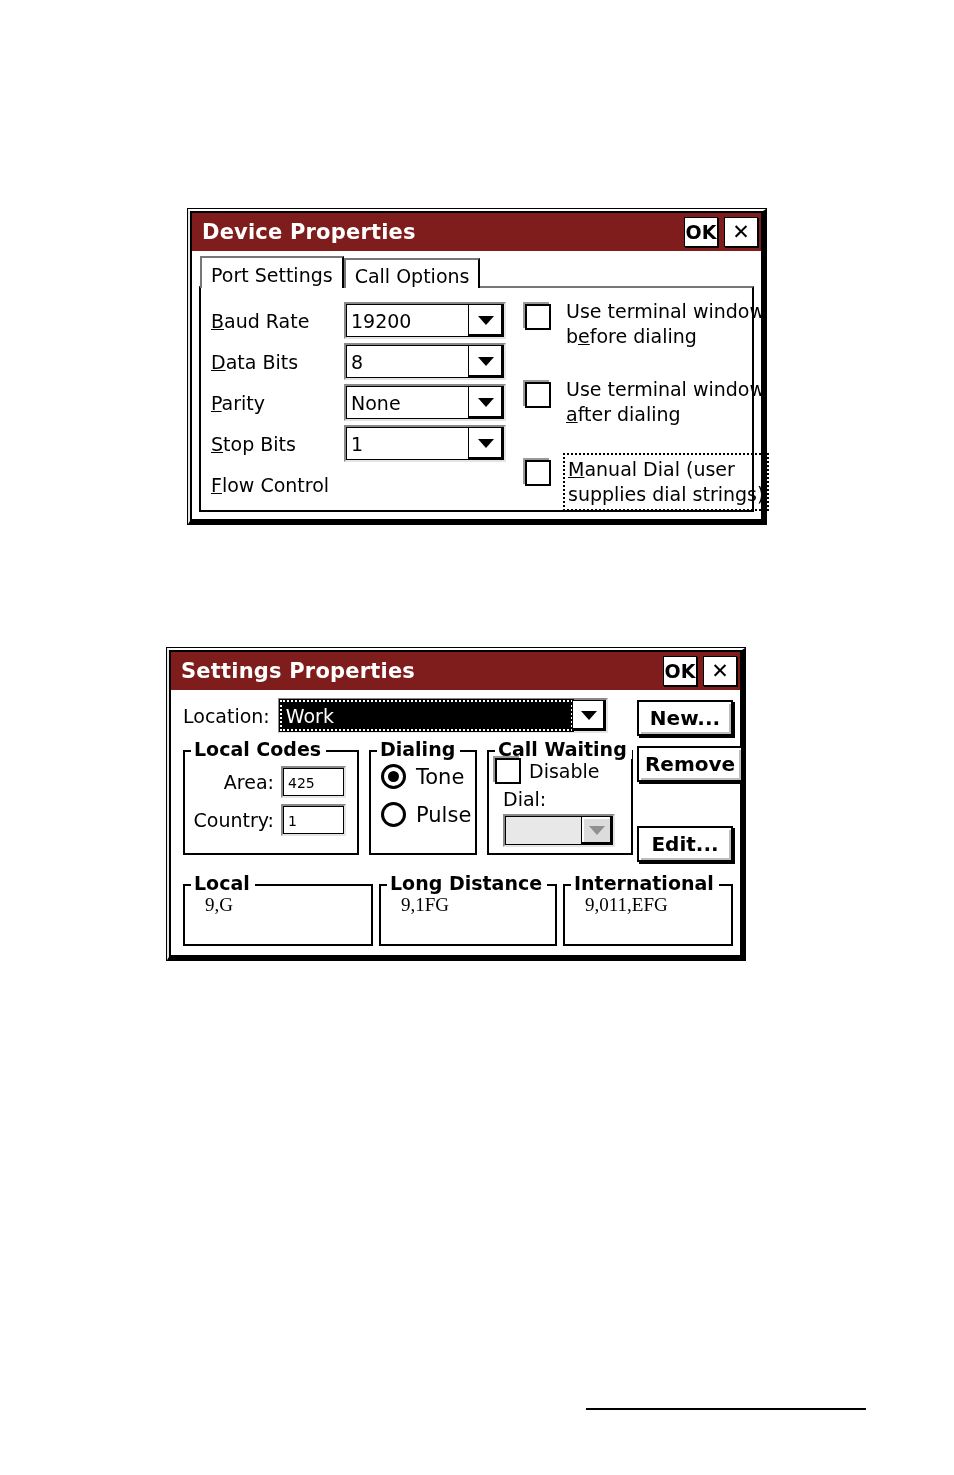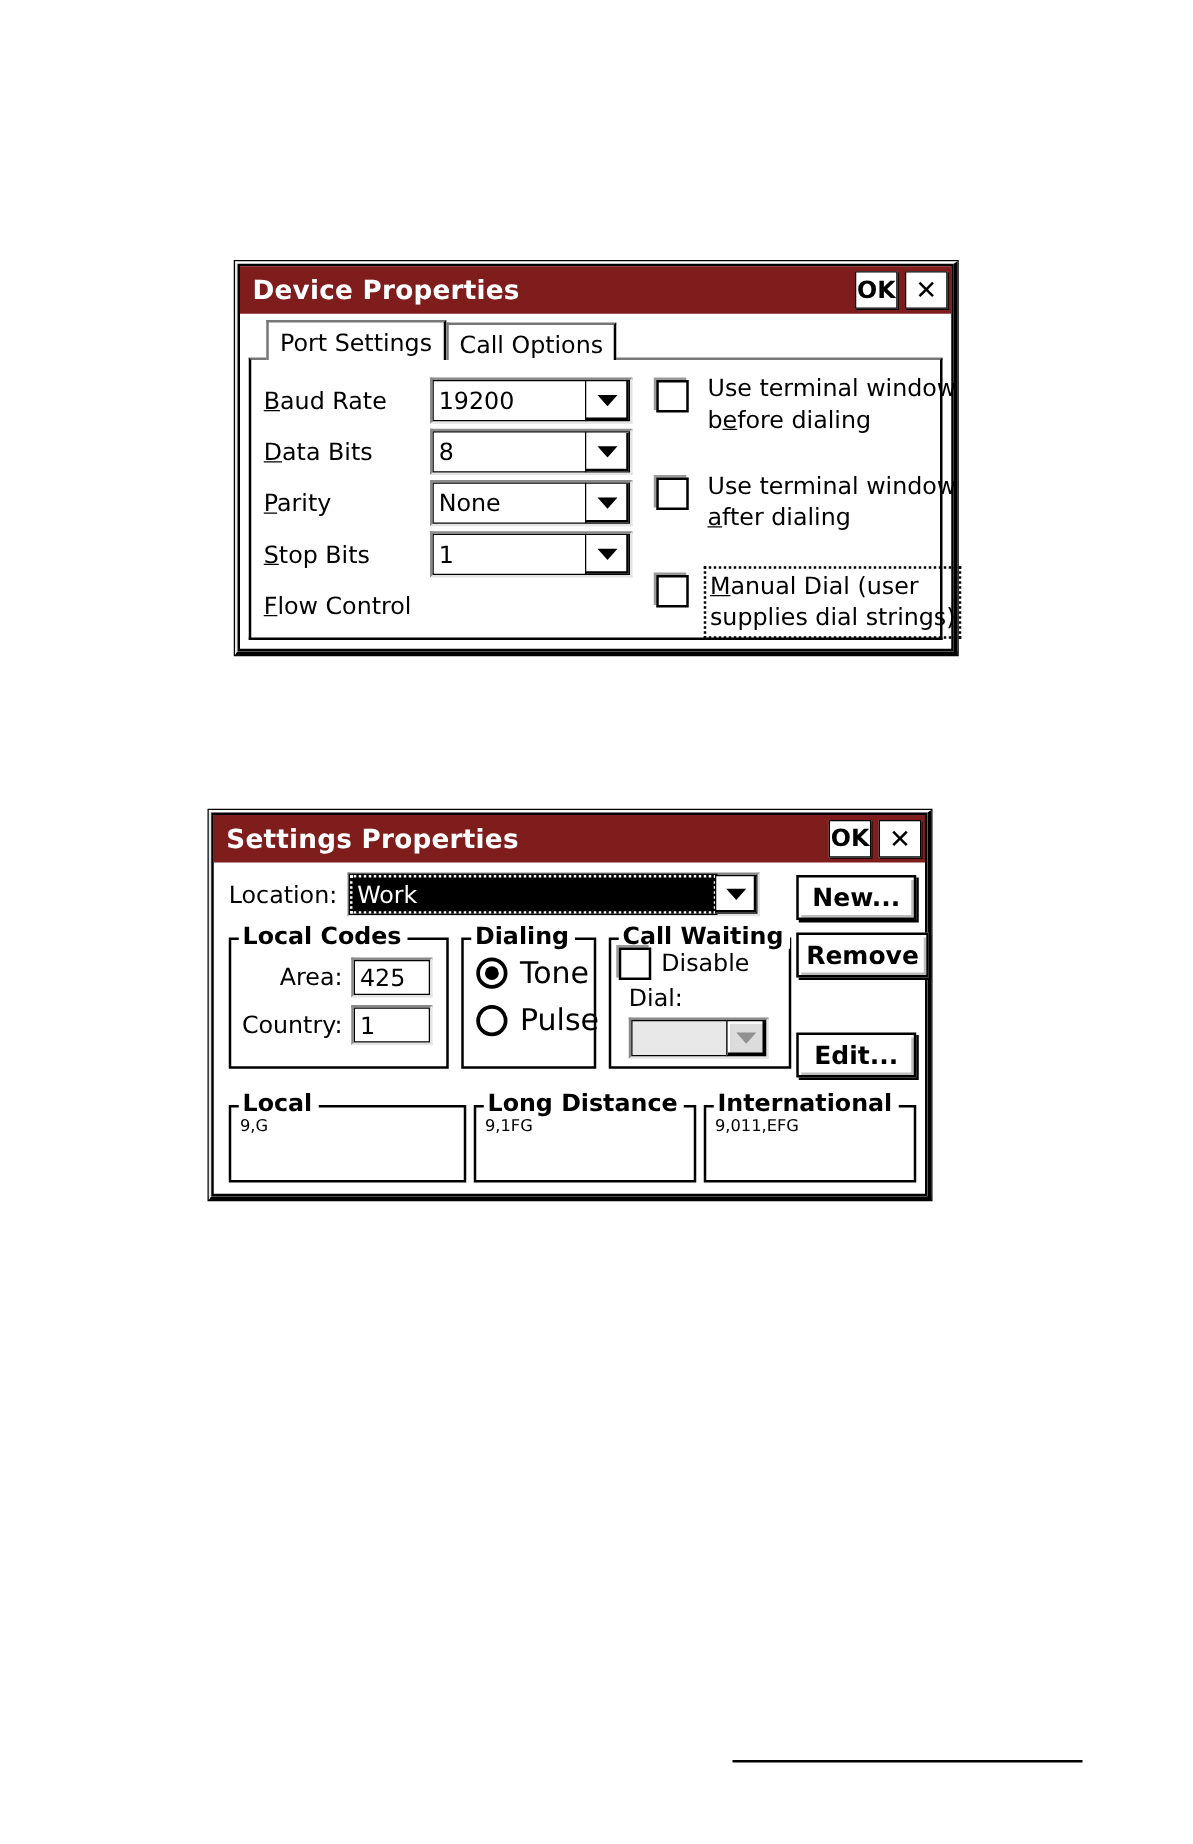--- a/index.html
+++ b/index.html
@@ -80,21 +80,21 @@
   #device-properties .title-btn {
     width: 34px;
     height: 30px;
     font-size: 19px;
   }
   #device-properties .title-btn.close { font-size: 21px; font-weight: normal; }
 
   .tabstrip {
     position: relative;
     height: 32px;
-    margin: 5px 0 0 21px;
+    margin: 5px 0 0 8px;
     display: flex;
     align-items: flex-start;
   }
   .tab {
     box-sizing: border-box;
     height: 32px;
     padding: 3px 9px 0 9px;
     font-size: 19px;
     background: #ffffff;
     border-top: 2px solid #777777;
@@ -300,21 +300,21 @@
     border-right: 2px solid #e4e4e4;
     border-bottom: 2px solid #e4e4e4;
     background: #ffffff;
   }
   .textbox > span {
     display: block;
     box-sizing: border-box;
     border: 1px solid #000000;
     background: #ffffff;
     height: 100%;
-    font-size: 19px;
+    font-size: 14px;
     line-height: 28px;
     padding-left: 4px;
     white-space: nowrap;
   }
 
   .radio-item {
     display: flex;
     align-items: center;
     position: absolute;
   }
@@ -330,42 +330,43 @@
     position: relative;
   }
   .radio.checked::after {
     content: "";
     position: absolute;
     left: 4px; top: 4px;
     width: 11px; height: 11px;
     border-radius: 50%;
     background: #000000;
   }
-  .radio-label { font-size: 24px; }
+  .radio-label { font-size: 21px; }
 
   .push-btn {
     position: absolute;
     box-sizing: border-box;
     background: #ffffff;
     border: 2px solid #000000;
     box-shadow: inset 2px 2px 0 0 #ffffff, inset -2px -2px 0 0 #bdbdbd, 2px 2px 0 0 #000000;
     font-size: 20px;
     font-weight: bold;
     display: flex;
     align-items: center;
     justify-content: center;
     white-space: nowrap;
   }
 
   .code-value {
     position: absolute;
-    left: 7px;
+    left: 20px;
     top: 8px;
-    font-size: 13px;
-    white-space: nowrap;
+    font-size: 19px;
+    white-space: nowrap;
+    font-family: Liberation Serif, serif;
   }
 
   
   #page-rule {
     position: absolute;
     left: 586px;
     top: 1408px;
     width: 280px;
     height: 0;
     border-top: 2px solid #000000;

